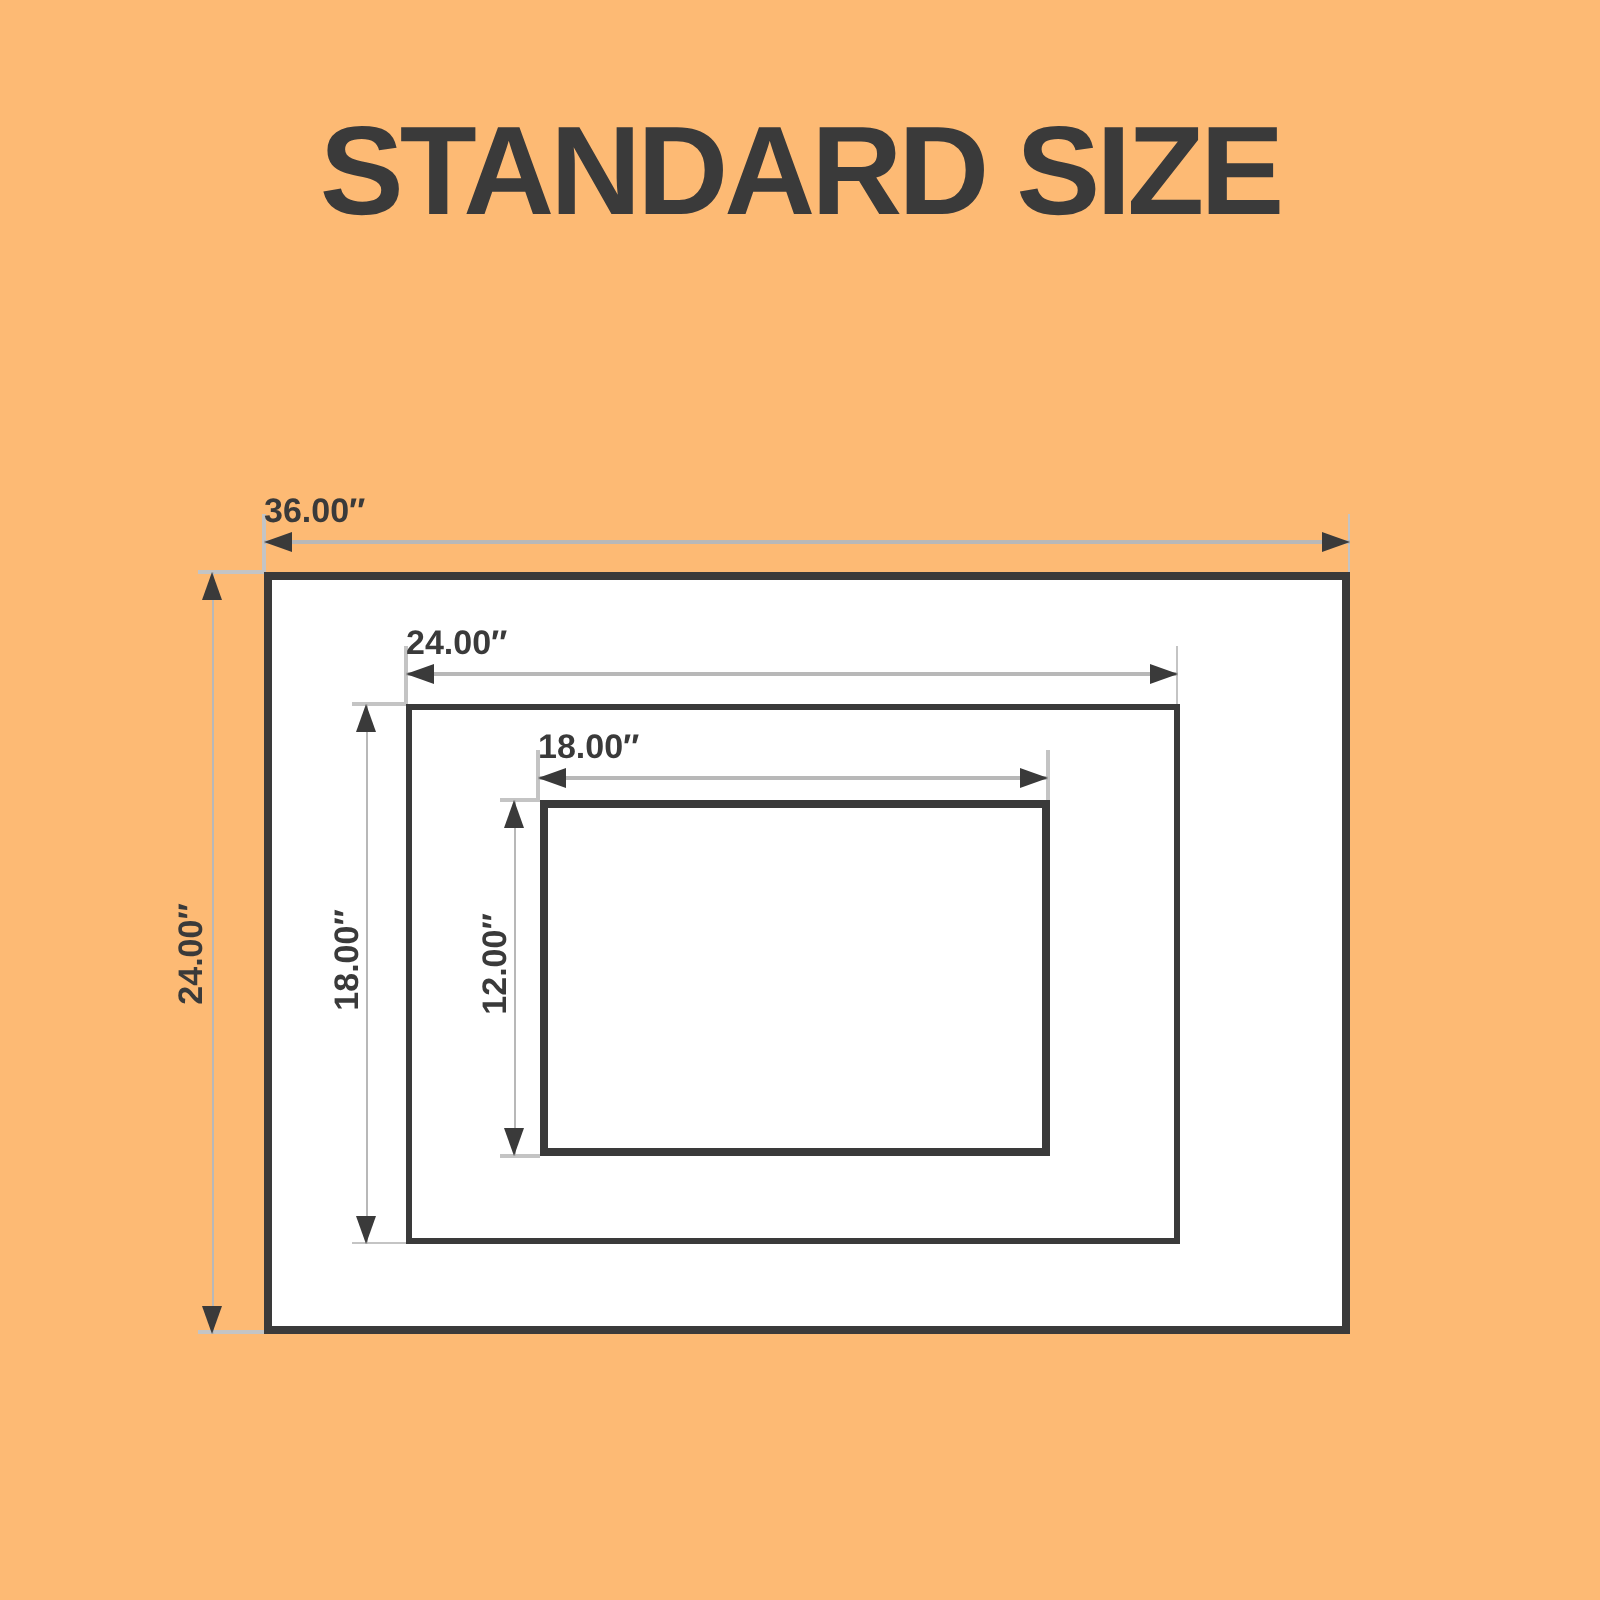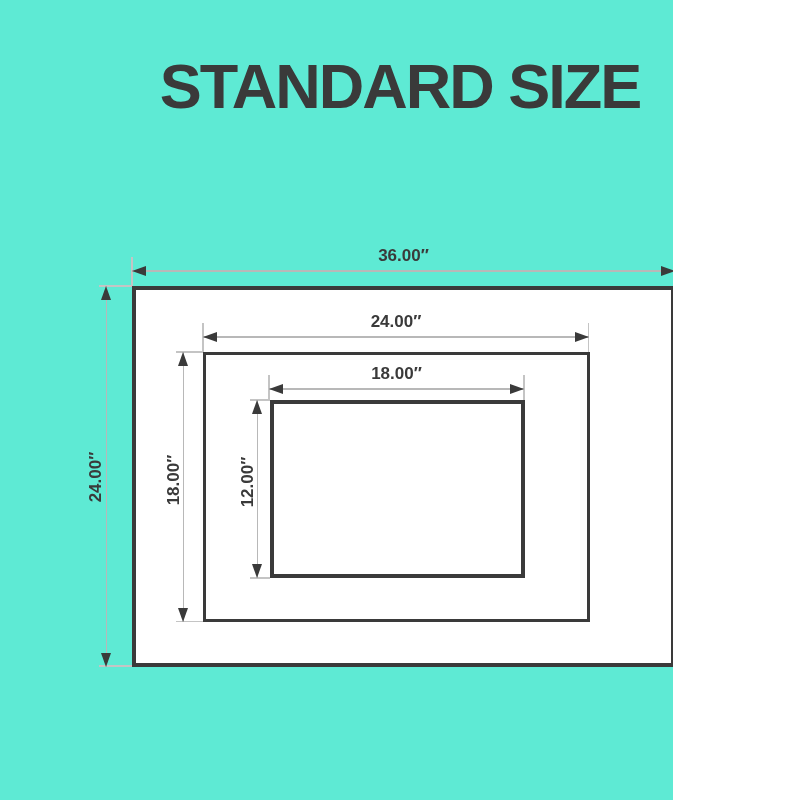--- a/index.html
+++ b/index.html
@@ -3,23 +3,23 @@
 <meta charset="utf-8">
 <style>
   html, body {
     margin: 0;
     padding: 0;
     background: #ffffff;
     font-family: "Liberation Sans", sans-serif;
   }
   .canvas {
     position: relative;
-    width: 673px;
+    width: 800px;
     height: 800px;
-    background: #5eead4;
+    background: #fdba74;
     overflow: hidden;
   }
   .title {
     position: absolute;
     left: 0;
     top: 50px;
     width: 800px;
     text-align: center;
     font-size: 63px;
     font-weight: 800;
@@ -46,21 +46,21 @@
     position: absolute;
     width: 0;
     height: 0;
   }
   .arr.left  { border-top: 5px solid transparent; border-bottom: 5px solid transparent; border-right: 14px solid #3a3a3a; }
   .arr.right { border-top: 5px solid transparent; border-bottom: 5px solid transparent; border-left: 14px solid #3a3a3a; }
   .arr.up    { border-left: 5px solid transparent; border-right: 5px solid transparent; border-bottom: 14px solid #3a3a3a; }
   .arr.down  { border-left: 5px solid transparent; border-right: 5px solid transparent; border-top: 14px solid #3a3a3a; }
   .hlabel {
     position: absolute;
-    text-align: center;
+    text-align: left;
     font-size: 17px;
     font-weight: bold;
     color: #3a3a3a;
     white-space: nowrap;
   }
   .vlabel {
     position: absolute;
     transform: translate(-50%, -50%) rotate(-90deg);
     font-size: 17px;
     font-weight: bold;

